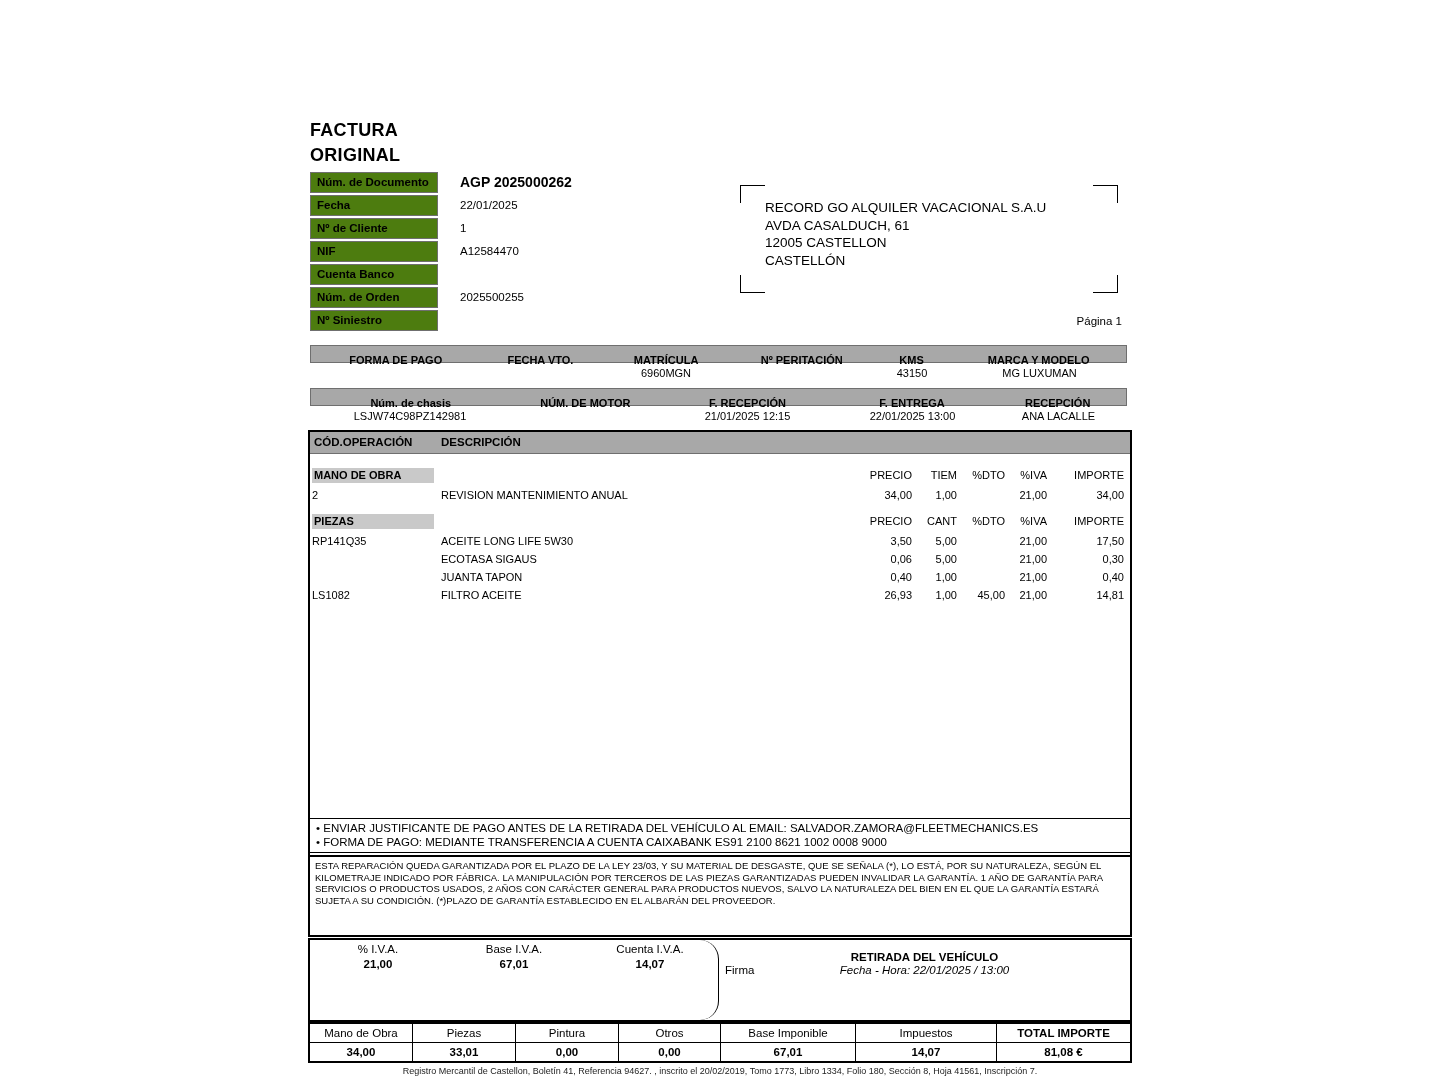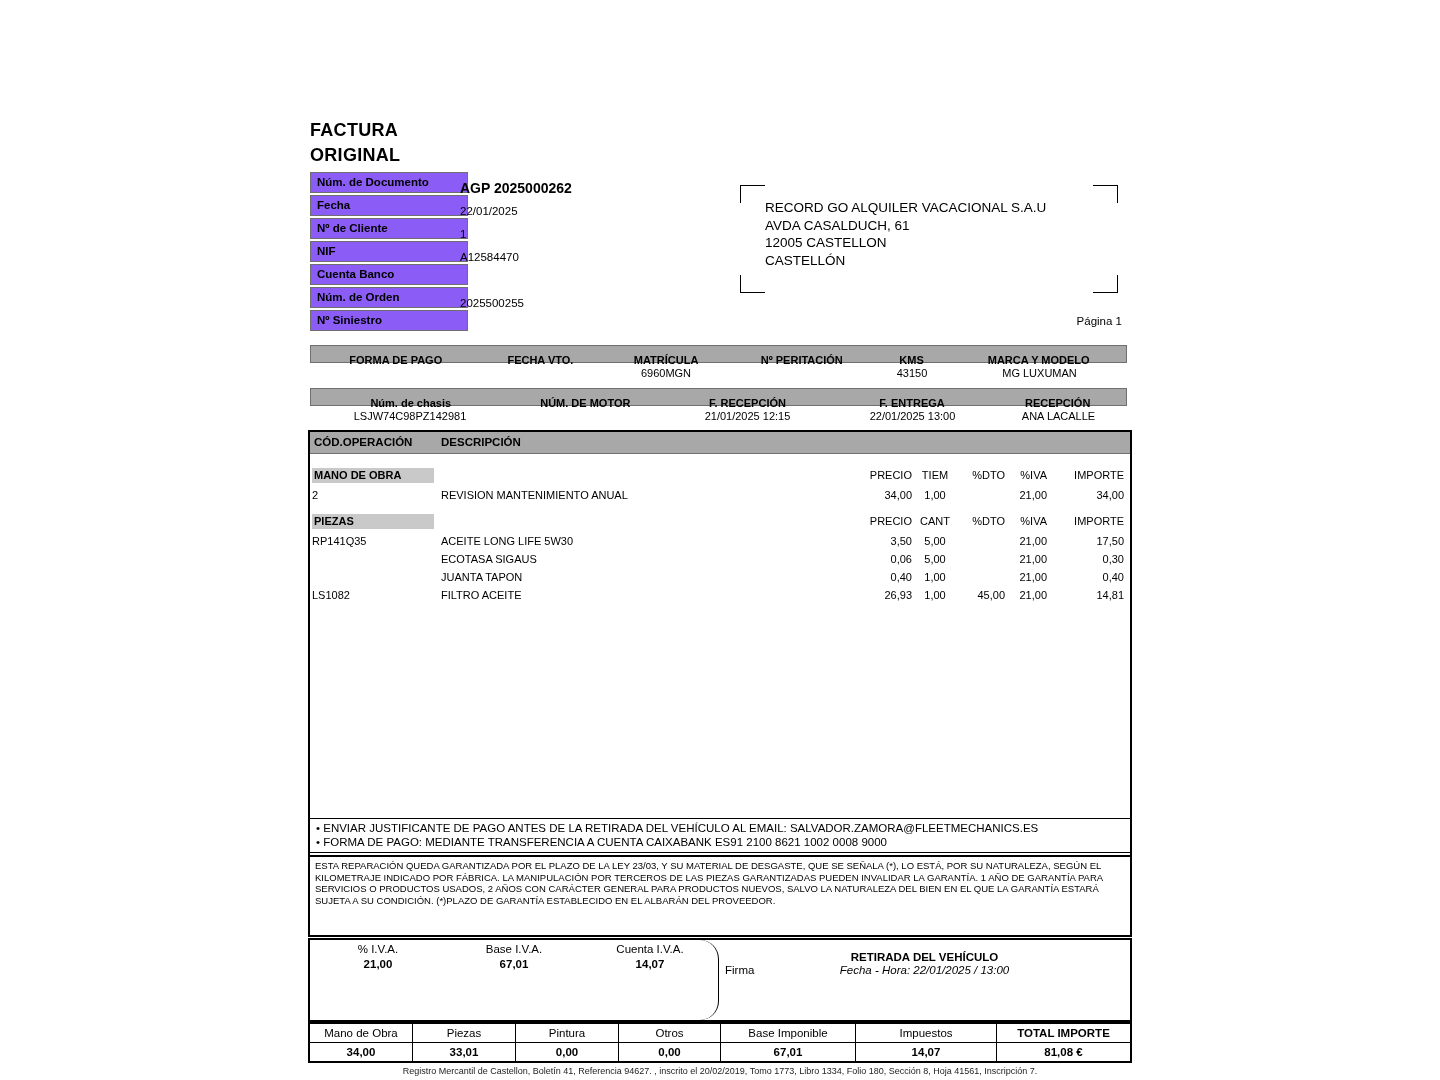--- a/index.html
+++ b/index.html
@@ -5,24 +5,24 @@
   html,body{margin:0;padding:0;background:#fff;}
   .page{position:relative;width:1440px;height:1080px;background:#ffffff;
         font-family:"Liberation Sans",sans-serif;color:#000;overflow:hidden;}
 
   
   .doc-title{position:absolute;left:310px;top:118px;font-size:18px;font-weight:bold;line-height:25px;letter-spacing:.3px;}
 
   
   .info-table{position:absolute;left:310px;top:172px;width:430px;}
   .info-row{position:relative;height:23px;}
-  .info-label{position:absolute;left:0;top:0;width:158px;height:21px;background:#8b5cf6;
+  .info-label{position:absolute;left:0;top:0;width:128px;height:21px;background:#4d7c0f;
               border:1px solid #6f6f6f;box-sizing:border-box;font-weight:bold;font-size:11.5px;
               padding:3px 0 0 6px;}
-  .info-value{position:absolute;left:150px;top:4px;font-size:11.5px;white-space:nowrap;margin-top:6px;}
+  .info-value{position:absolute;left:150px;top:4px;font-size:11.5px;white-space:nowrap;}
   .info-row.first .info-value{font-weight:bold;font-size:14px;top:2px;}
 
   
   .addr-box{position:absolute;left:740px;top:185px;width:378px;height:108px;}
   .cm{position:absolute;width:24px;height:17px;}
   .cm-tl{left:0;top:0;border-left:1.5px solid #000;border-top:1.5px solid #000;}
   .cm-tr{right:0;top:0;border-right:1.5px solid #000;border-top:1.5px solid #000;}
   .cm-bl{left:0;bottom:0;border-left:1.5px solid #000;border-bottom:1.5px solid #000;}
   .cm-br{right:0;bottom:0;border-right:1.5px solid #000;border-bottom:1.5px solid #000;}
   .addr-lines{position:absolute;left:25px;top:14px;font-size:13.5px;line-height:17.5px;white-space:nowrap;}
@@ -49,21 +49,21 @@
   .items-head{height:22px;background:#a8a8a8;border-bottom:1px solid #6f6f6f;font-weight:bold;
               font-size:11.5px;display:flex;box-sizing:border-box;padding:4px 0 0 4px;}
   .items-head .h-cod{width:127px;}
   .sec-row{position:relative;height:16px;font-size:11px;}
   .sec-row.mano{margin-top:15px;}
   .sec-row.piezas{margin-top:9px;}
   .sec-label{position:absolute;left:2px;top:-1px;width:120px;background:#c9c9c9;font-weight:bold;
              padding:1px 0 2px 2px;}
   .num{position:absolute;top:0;text-align:right;white-space:nowrap;}
   .n-precio{right:218px;width:80px;}
-  .n-qty{right:173px;width:44px;text-align:center;}
+  .n-qty{right:173px;width:44px;}
   .n-dto{right:125px;width:48px;}
   .n-iva{right:83px;width:42px;}
   .n-imp{right:6px;width:76px;}
   .item-row{position:relative;height:17px;font-size:11px;margin-top:1px;}
   .item-row.gap{margin-top:4px;}
   .i-cod{position:absolute;left:2px;top:0;white-space:nowrap;}
   .i-desc{position:absolute;left:131px;top:0;white-space:nowrap;}
   .items-spacer{flex:1;}
   .notes{border-top:1px solid #000;border-bottom:1px solid #000;margin-bottom:2px;
          padding:3px 6px;font-size:11.5px;line-height:13.5px;}

